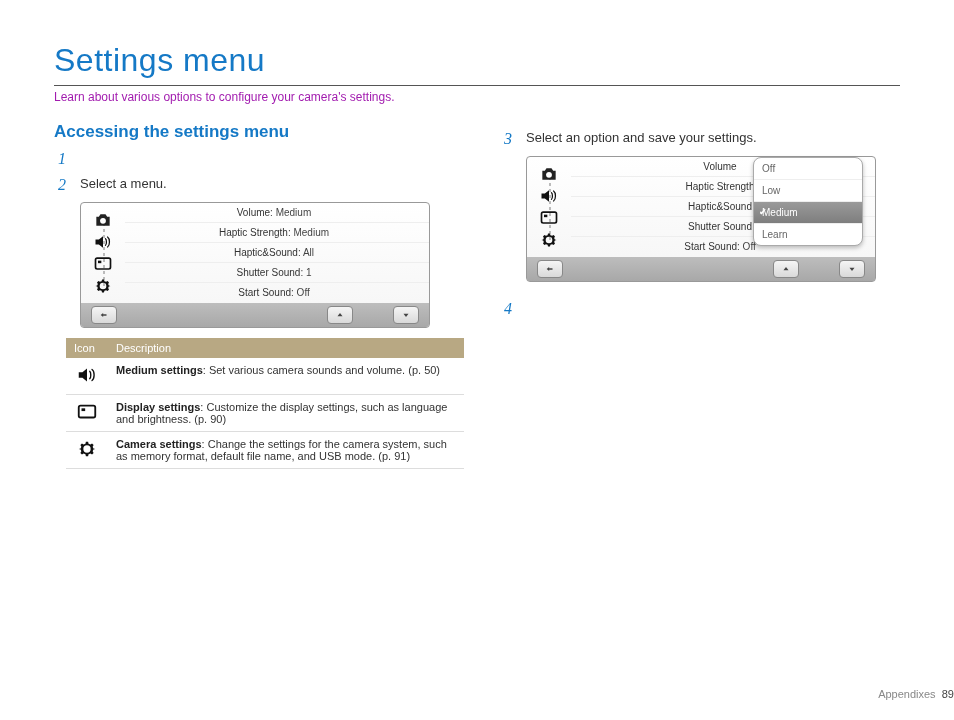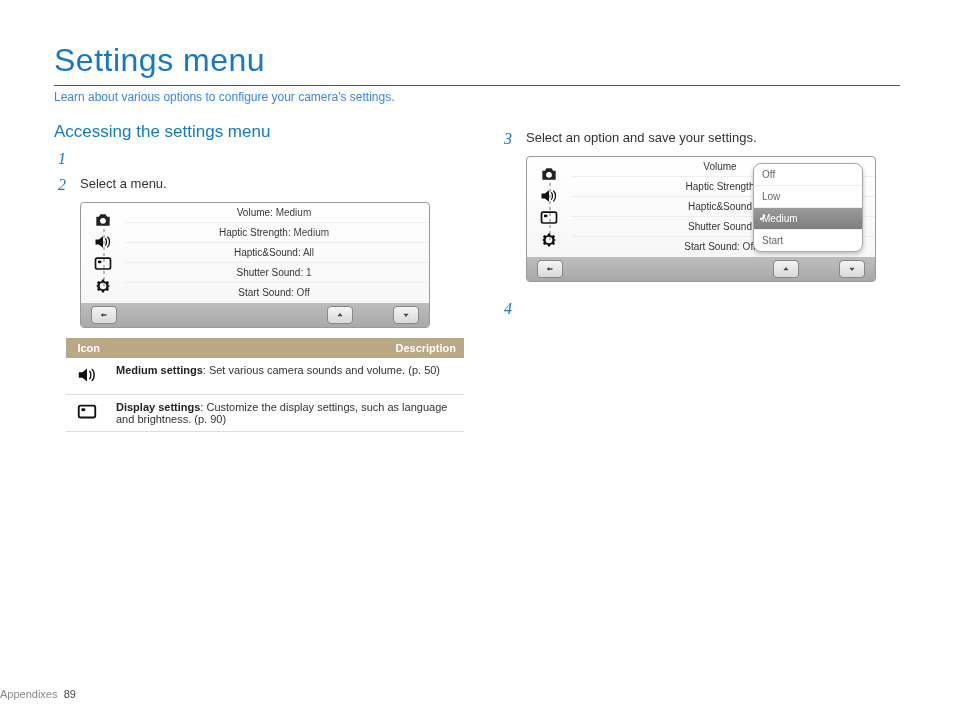--- a/index.html
+++ b/index.html
@@ -1,55 +1,55 @@
 <!DOCTYPE html>
 <html><head>
 <meta charset="utf-8">
 <style>
   *{box-sizing:border-box;margin:0;padding:0}
   html,body{width:954px;height:720px;background:#fff;font-family:Arial,Helvetica,sans-serif;color:#333}
   .page{width:954px;height:720px;padding:42px 54px 0 54px;position:relative}
   .title{font-size:32px;color:#1579c6;font-weight:400;letter-spacing:.5px}
   .hr{border:none;border-top:1px solid #555;margin:6px 0 4px 0}
-  .sub{font-size:12px;color:#3b82f6}
+  .sub{font-size:12px;color:#a21caf}
   .cols{display:flex;gap:36px;margin-top:18px}
   .col{flex:1}
-  .h2{color:#1579c6;font-size:17px;font-weight:400;margin-bottom:2px}
+  .h2{color:#1579c6;font-size:17px;font-weight:700;margin-bottom:2px}
   .step{display:flex;gap:8px;font-size:13px;margin:8px 0 8px 4px;align-items:flex-start;color:#333}
   .step .n{color:#1579c6;font-style:italic;font-family:Georgia,'Times New Roman',serif;font-size:16px;width:14px;text-align:left}
   .menu-word{font-family:Arial;font-weight:bold;letter-spacing:2px;font-size:12px}
   
   .panel{border:1px solid #999;border-radius:4px;background:linear-gradient(#fff,#f5f5f5);margin:6px 0 10px 26px;width:350px;font-size:10px;overflow:hidden}
   .panel-body{display:flex}
   .side-icons{width:44px;display:flex;flex-direction:column;align-items:center;justify-content:space-around;padding:6px 0;position:relative}
   .side-icons::before{content:"";position:absolute;top:14px;bottom:14px;left:50%;width:2px;background:repeating-linear-gradient(to bottom,#bbb 0 3px,transparent 3px 6px)}
   .sicon{width:22px;height:22px;display:flex;align-items:center;justify-content:center;z-index:1;position:relative}
   .sicon svg{width:20px;height:20px}
   .rows{flex:1}
   .prow{display:flex;justify-content:center;padding:4px 10px 4px 4px;border-bottom:1px solid #eee}
   .prow:last-child{border-bottom:none}
   .prow .val{color:#444}
   .panel-foot{background:linear-gradient(#bdbdbd,#a8a8a8);height:24px;display:flex;align-items:center;gap:40px;padding:0 10px}
   .fbtn{width:26px;height:18px;border:1px solid #888;border-radius:4px;background:linear-gradient(#f5f5f5,#d9d9d9);display:flex;align-items:center;justify-content:center}
   .fbtn svg{width:10px;height:10px;fill:#444}
   
   .tbl{margin:10px 0 0 12px;width:398px;font-size:11px;border-collapse:collapse}
-  .tbl th{background:#b8a883;color:#fff;font-weight:700;text-align:right;padding:4px 8px;font-size:11px}
+  .tbl th{background:#b8a883;color:#fff;font-weight:400;text-align:left;padding:4px 8px;font-size:11px}
   .tbl td{padding:6px 8px;border-bottom:1px solid #ddd;vertical-align:top}
   .tbl td.iconcell{width:42px;text-align:center;vertical-align:middle}
   .tbl td.iconcell svg{width:22px;height:22px}
   .tbl b{color:#222}
   
   .panel2{border:1px solid #999;border-radius:4px;background:linear-gradient(#fff,#f5f5f5);margin:6px 0 10px 26px;width:350px;font-size:10px;overflow:visible;position:relative}
-  .popup{position:absolute;right:12px;top:6px;width:110px;border:1px solid #aaa;border-radius:8px;background:#fff;box-shadow:0 2px 4px rgba(0,0,0,.25);z-index:5}
+  .popup{position:absolute;right:12px;top:0;width:110px;border:1px solid #aaa;border-radius:8px;background:#fff;box-shadow:0 2px 4px rgba(0,0,0,.25);z-index:5}
   .popt{padding:5px 8px;border-bottom:1px solid #eee;color:#666}
   .popt:last-child{border-bottom:none}
   .popt.sel{background:linear-gradient(#9a9a9a,#7e7e7e);color:#fff;position:relative;}
   .popt.sel::before{content:"✔";position:absolute;left:5px;font-size:9px;color:#fff}
-  .footer{position:absolute;bottom:20px;left:0;right:0;text-align:left;font-size:11px;color:#888}
+  .footer{position:absolute;bottom:20px;left:0;right:0;text-align:right;font-size:11px;color:#888}
   .footer .pn{color:#444}
   .return-icon{display:inline-block;vertical-align:middle;margin:0 2px}
   .return-icon svg{width:16px;height:14px}
 </style>
 </head>
 <body>
 
 <div class="page">
   <div class="title">Settings menu</div>
   <hr class="hr">
@@ -152,20 +152,26 @@
                 </svg></td>
           <td><b>Medium settings</b><span>: Set various camera sounds and volume. (p. 50)</span></td>
         </tr>
         <tr>
           <td class="iconcell"><svg viewBox="0 0 24 24">
                   <rect x="3" y="5" width="18" height="13" rx="2" fill="none" stroke="#111" stroke-width="2"></rect>
                   <rect x="6" y="8" width="4" height="3" fill="#111"></rect>
                 </svg></td>
           <td><b>Display settings</b><span>: Customize the display settings, such as language and brightness. (p. 90)</span></td>
         </tr>
+        <tr>
+          <td class="iconcell"><svg viewBox="0 0 24 24" fill="#111">
+                  <path d="M12 8a4 4 0 100 8 4 4 0 000-8zm9 4l-2 .5-.8 2 1 1.8-1.7 1.7-1.8-1-2 .8-.5 2h-2.4l-.5-2-2-.8-1.8 1-1.7-1.7 1-1.8-.8-2L3 12l2-.5.8-2-1-1.8L6.5 6l1.8 1 2-.8.5-2h2.4l.5 2 2 .8 1.8-1 1.7 1.7-1 1.8.8 2 2 .5z"></path>
+                </svg></td>
+          <td><b>Camera settings</b><span>: Change the settings for the camera system, such as memory format, default file name, and USB mode. (p. 91)</span></td>
+        </tr>
       </tbody>
         </table>
     </div>
 
     <div class="col">
       <div class="step">
         <span class="n">3</span>
           <span>Select an option and save your settings.</span>
       </div>
 
@@ -216,21 +222,21 @@
               <div class="prow">
                 <span>Start Sound</span>
                 <span class="val">: Off</span>
               </div>
             </div>
         </div>
         <div class="popup" id="popup">
             <div class="popt">Off</div>
             <div class="popt">Low</div>
             <div class="popt sel">Medium</div>
-            <div class="popt">Start</div>
+            <div class="popt">Learn</div>
           </div>
         <div class="panel-foot">
           <span class="fbtn">
               <svg viewBox="0 0 24 24">
                 <path d="M4 12l6-5v3h8v4h-8v3z"></path>
               </svg>
             </span>
           <span style="flex:1"></span>
           <span class="fbtn">
               <svg viewBox="0 0 24 24">

